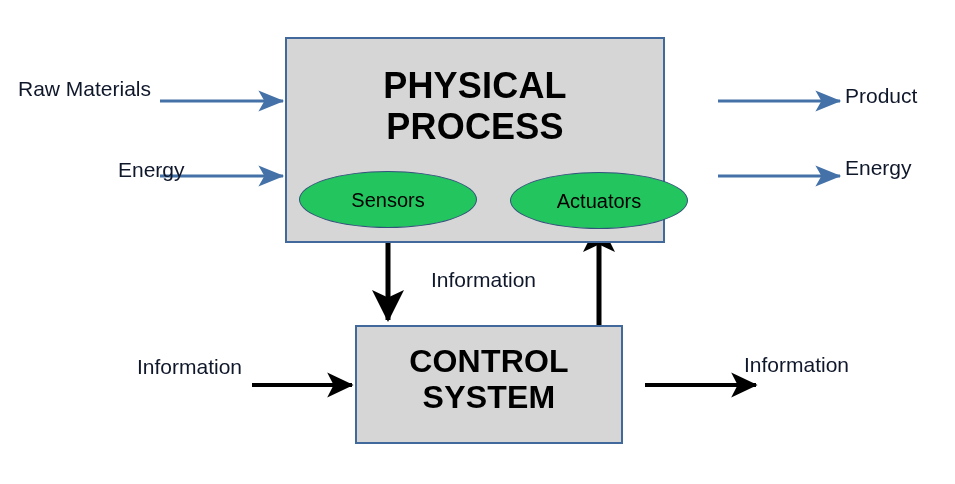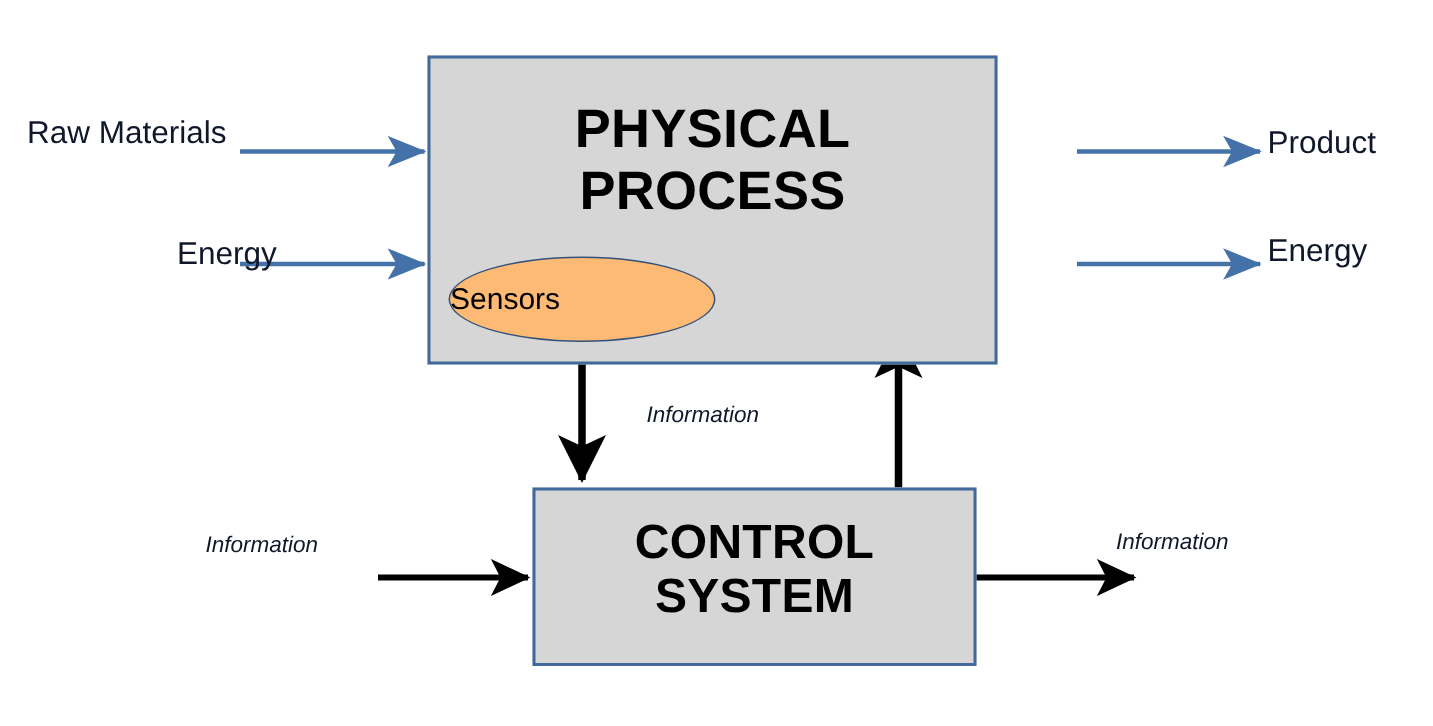--- a/index.html
+++ b/index.html
@@ -37,21 +37,21 @@
   }
   #physical-process-box {
     left: 285px;
     top: 37px;
     width: 380px;
     height: 206px;
   }
   #control-system-box {
     left: 355px;
     top: 325px;
-    width: 296px;
+    width: 268px;
     height: 119px;
   }
   .box-title {
     position: absolute;
     left: 0;
     right: 0;
     text-align: center;
     font-weight: bold;
     color: #000000;
     letter-spacing: 0.2px;
@@ -64,25 +64,26 @@
   }
   #control-system-title {
     top: 16px;
     font-size: 32px;
   }
 
   
   .node-ellipse {
     position: absolute;
     box-sizing: border-box;
-    background: #fdba74;
+    background: #22c55e;
     border: 1.5px solid #33527c;
     border-radius: 50%;
     display: flex;
     align-items: center;
+    justify-content: center;
   }
   .node-ellipse span {
     font-size: 20px;
     color: #000000;
     line-height: 1;
   }
   #sensors-ellipse {
     left: 299px;
     top: 171px;
     width: 178px;
@@ -99,22 +100,21 @@
   .edge-label {
     position: absolute;
     color: #0f172a;
     white-space: nowrap;
     line-height: 1;
   }
   .edge-label.plain {
     font-size: 21px;
   }
   .edge-label.italic {
-    font-size: 15px;
-    font-style: italic;
+    font-size: 21px;
   }
   #label-raw-materials { left: 18px;  top: 78px; }
   #label-energy        { left: 82px;  top: 159px; margin-left: 36px; }
   #label-product       { left: 845px; top: 85px; }
   #label-reject        { left: 845px; top: 157px; }
   #label-information-middle { left: 431px; top: 269px; }
   #label-information-left   { left: 137px; top: 356px; }
   #label-information-right  { left: 744px; top: 354px; }
 </style>
 </head>
@@ -151,20 +151,23 @@
 
   <div id="physical-process-box" class="proc-box">
     <div id="physical-process-title" class="box-title">PHYSICAL
 PROCESS</div>
   </div>
 
   <div id="sensors-ellipse" class="node-ellipse">
     <span>Sensors</span>
   </div>
 
+  <div id="actuators-ellipse" class="node-ellipse">
+    <span>Actuators</span>
+  </div>
 
   <div id="control-system-box" class="proc-box">
     <div id="control-system-title" class="box-title">CONTROL
 SYSTEM</div>
   </div>
 
   <div id="label-raw-materials" class="edge-label plain">Raw Materials</div>
 
   <div id="label-energy" class="edge-label plain">Energy</div>
 

